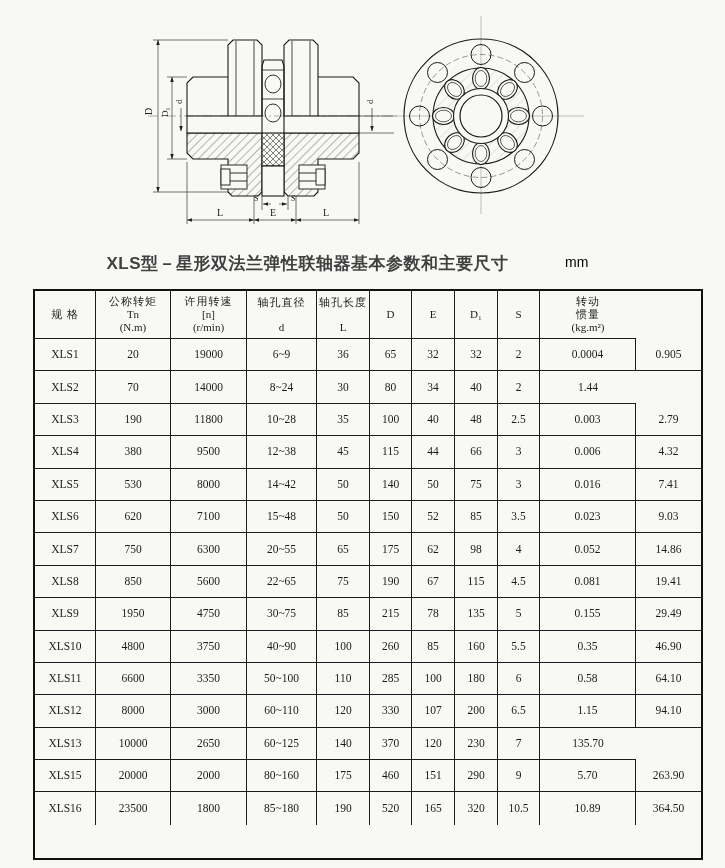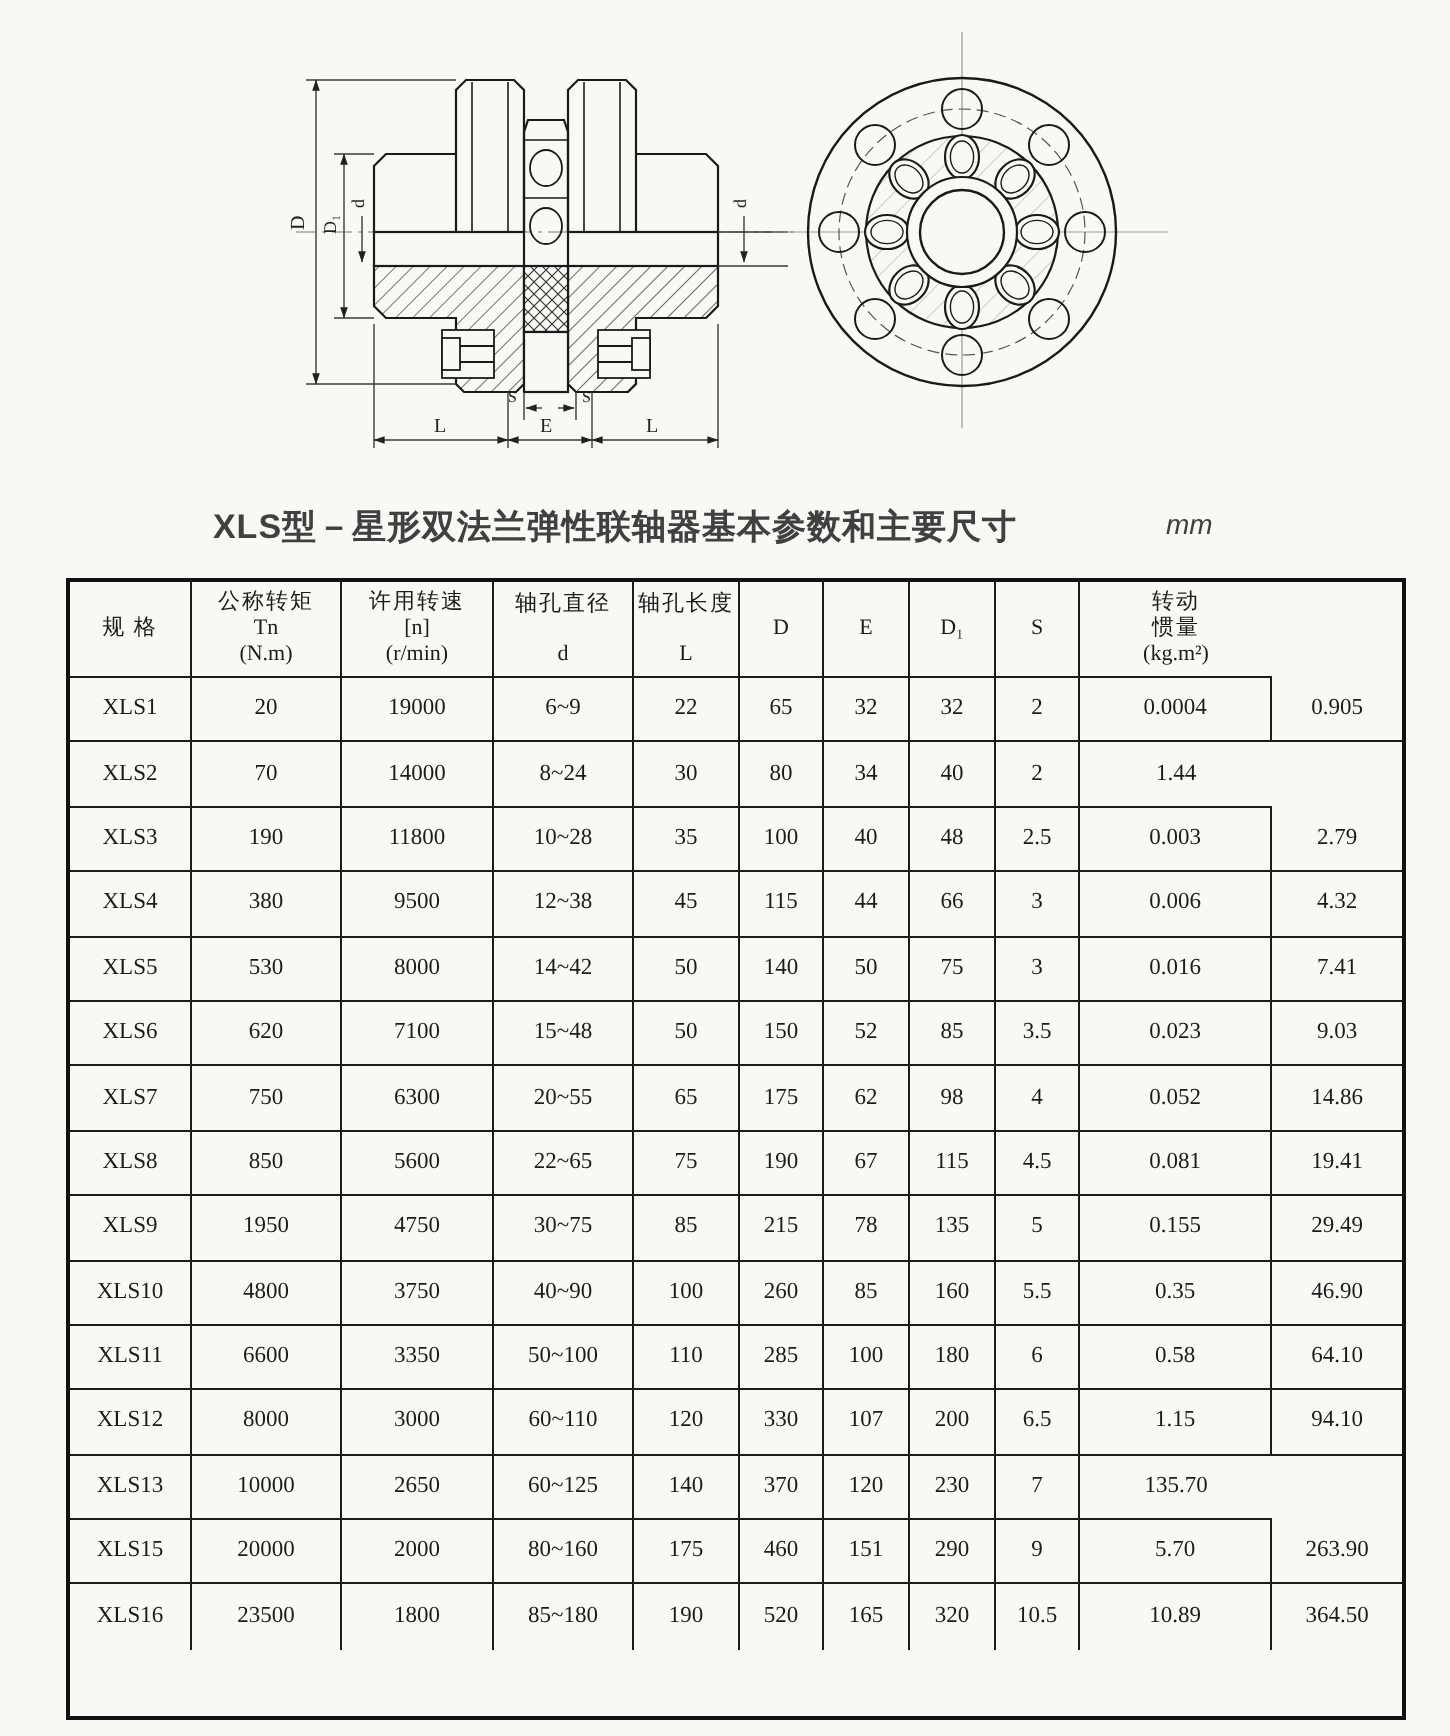--- a/index.html
+++ b/index.html
@@ -16,23 +16,23 @@
   .drawing{position:absolute;left:0;top:0;width:725px;height:245px;}
   .dimtxt{font-family:"Liberation Serif","DejaVu Serif",serif;fill:#222;}
   
   .titlebar{position:absolute;left:0;top:252px;width:725px;height:26px;}
   .doc-title{
     position:absolute;left:0;right:110px;text-align:center;
     font-family:"Liberation Sans","DejaVu Sans",sans-serif;
     font-size:17px;font-weight:600;letter-spacing:.5px;color:#404040;
   }
   .unit-label{
-    position:absolute;left:583px;top:2px;
+    position:absolute;left:565px;top:2px;
     font-family:"Liberation Sans","DejaVu Sans",sans-serif;
-    font-size:14px;color:#404040;font-style:italic;
+    font-size:14px;color:#000000;
   }
   
   .spec-table{
     position:absolute;left:33px;top:289px;width:670px;height:571px;
     border:2px solid #111;box-sizing:border-box;background:transparent;
   }
   .grid-row{
     display:grid;
     grid-template-columns:61px 75px 76px 70px 53px 42px 43px 43px 42px 96px 1fr;
     box-sizing:border-box;
@@ -266,21 +266,21 @@
         <span class="ln cjk">惯量</span>
         <span class="ln">(kg.m²)</span>
       </div>
   </div>
   <div id="tbody">
       <div class="grid-row trow">
         <div class="cell c0">XLS1</div>
         <div class="cell c1">20</div>
         <div class="cell c2">19000</div>
         <div class="cell c3">6~9</div>
-        <div class="cell c4">22</div>
+        <div class="cell c4">36</div>
         <div class="cell c5">65</div>
         <div class="cell c6">32</div>
         <div class="cell c7">32</div>
         <div class="cell c8">2</div>
         <div class="cell c9">0.0004</div>
         <div class="cell c10">0.905</div>
       </div>
       <div class="grid-row trow">
         <div class="cell c0">XLS2</div>
         <div class="cell c1">70</div>

